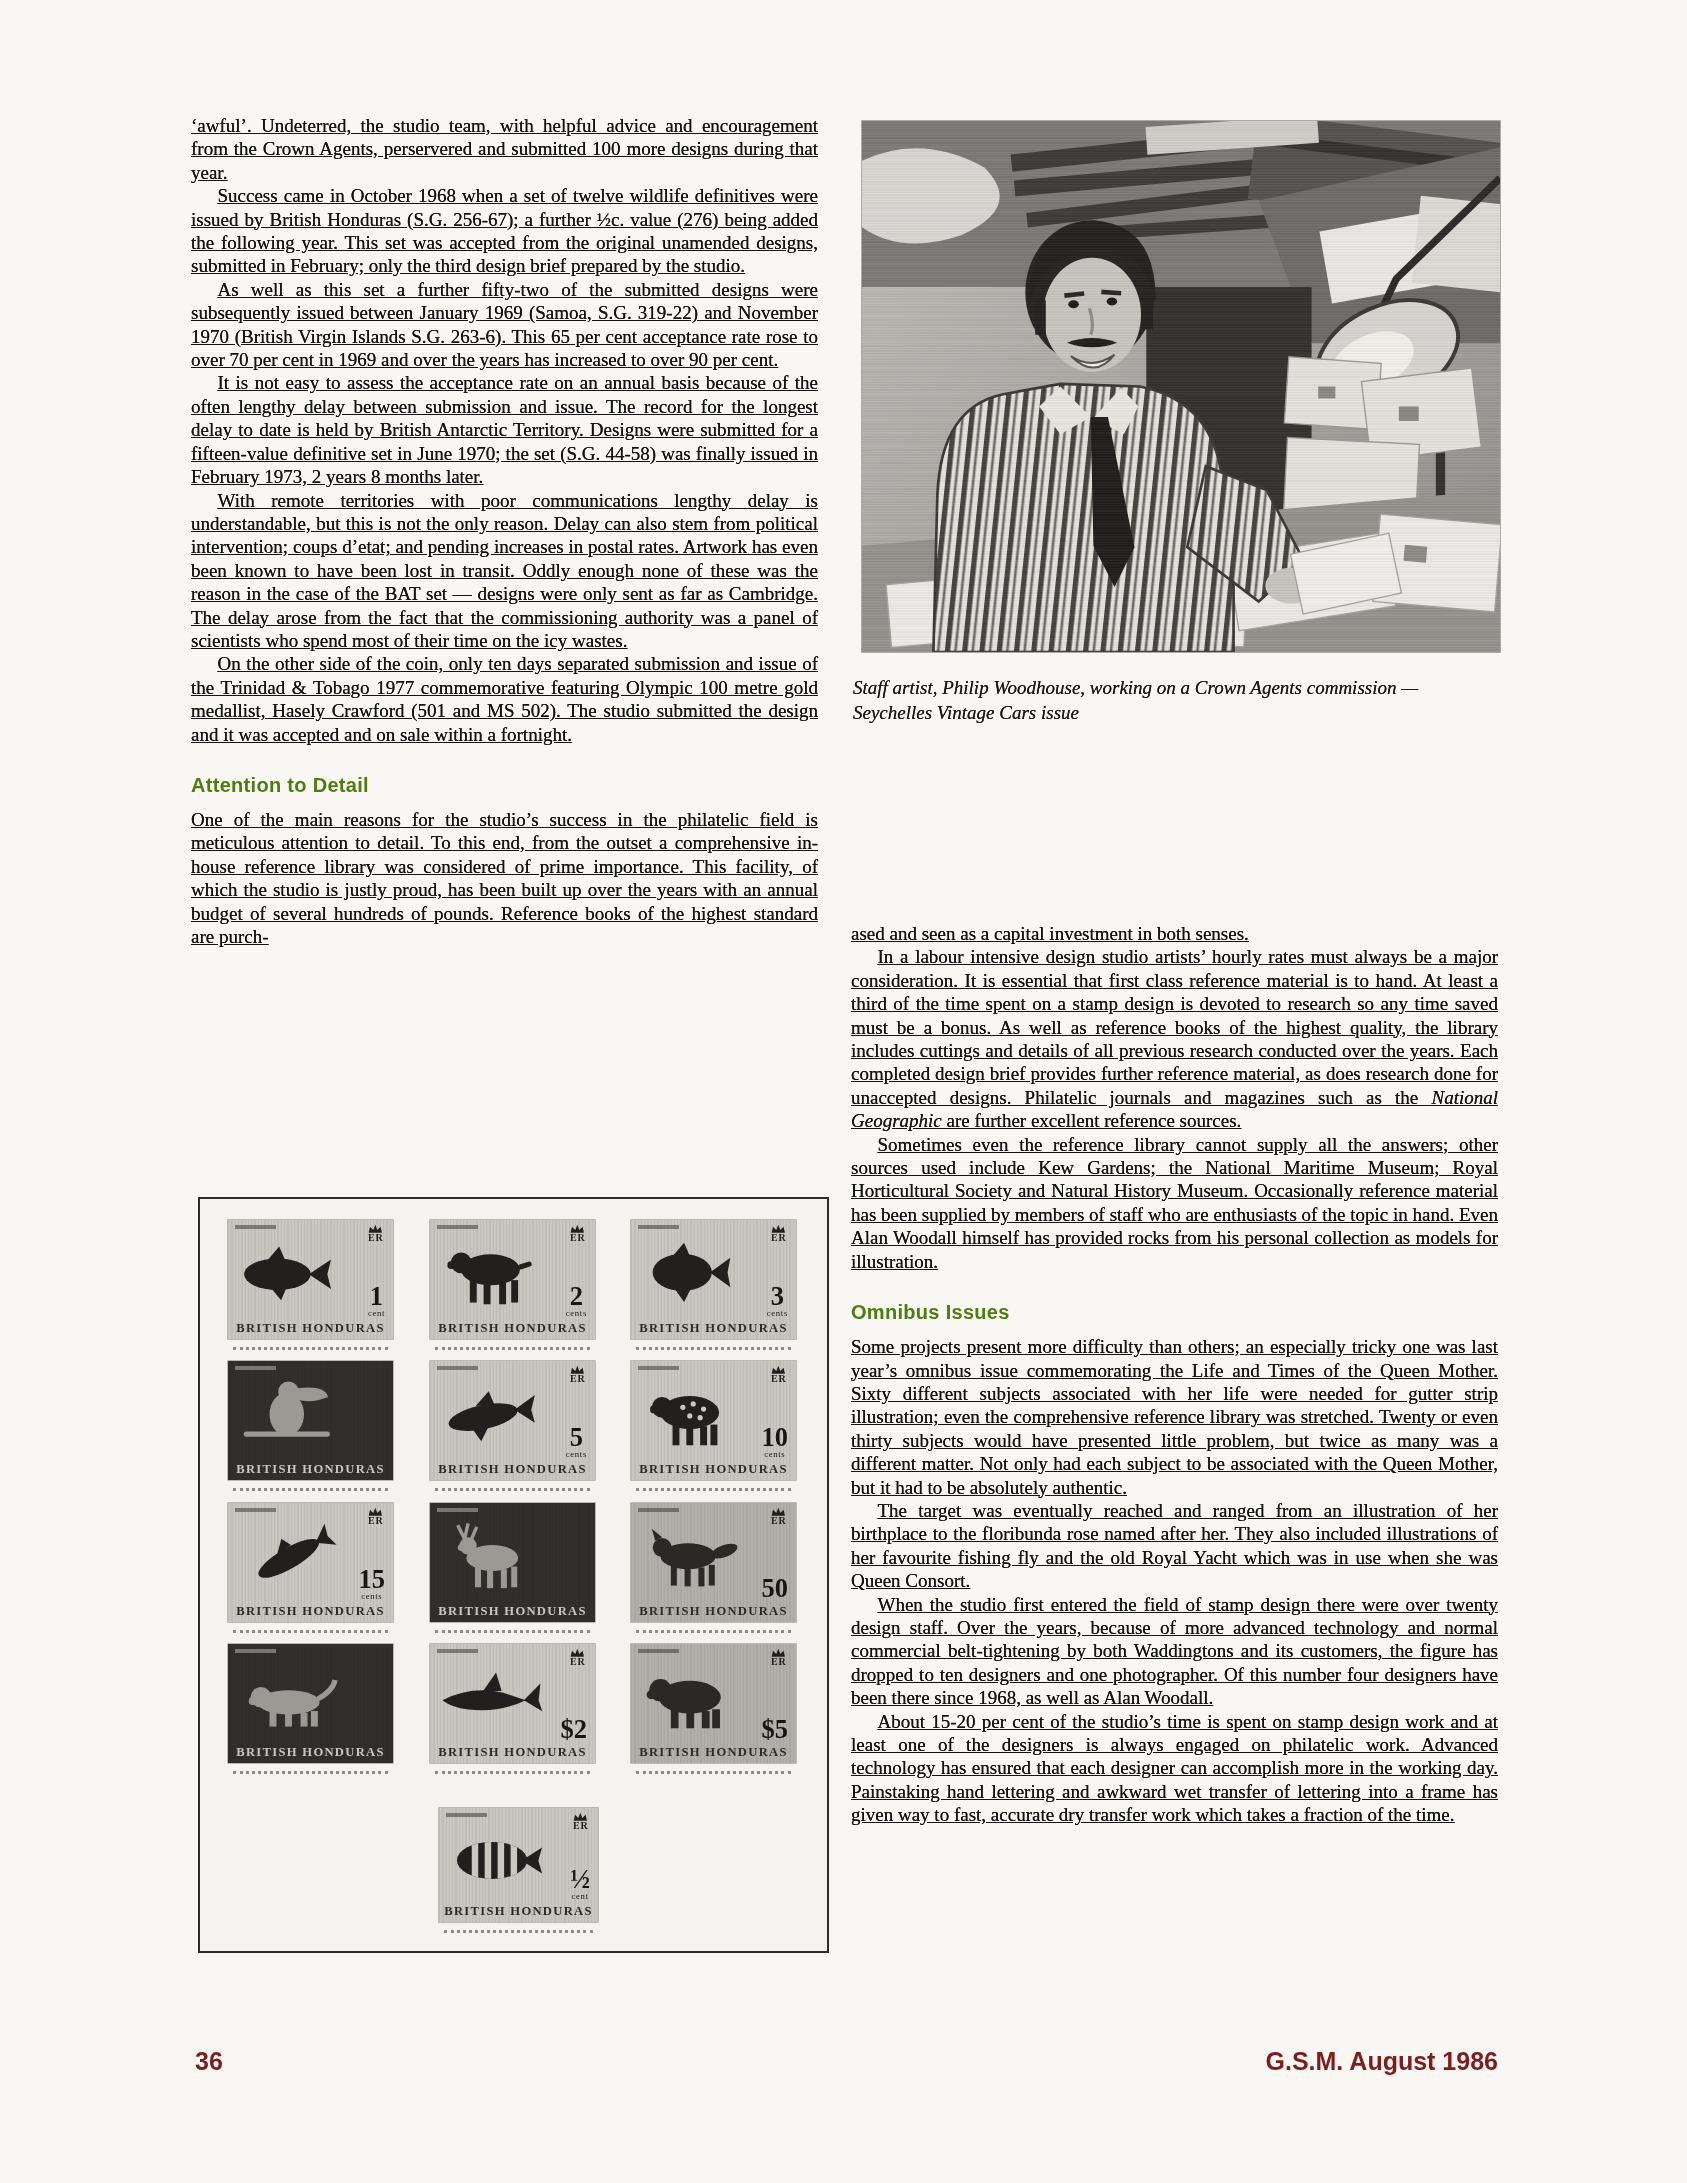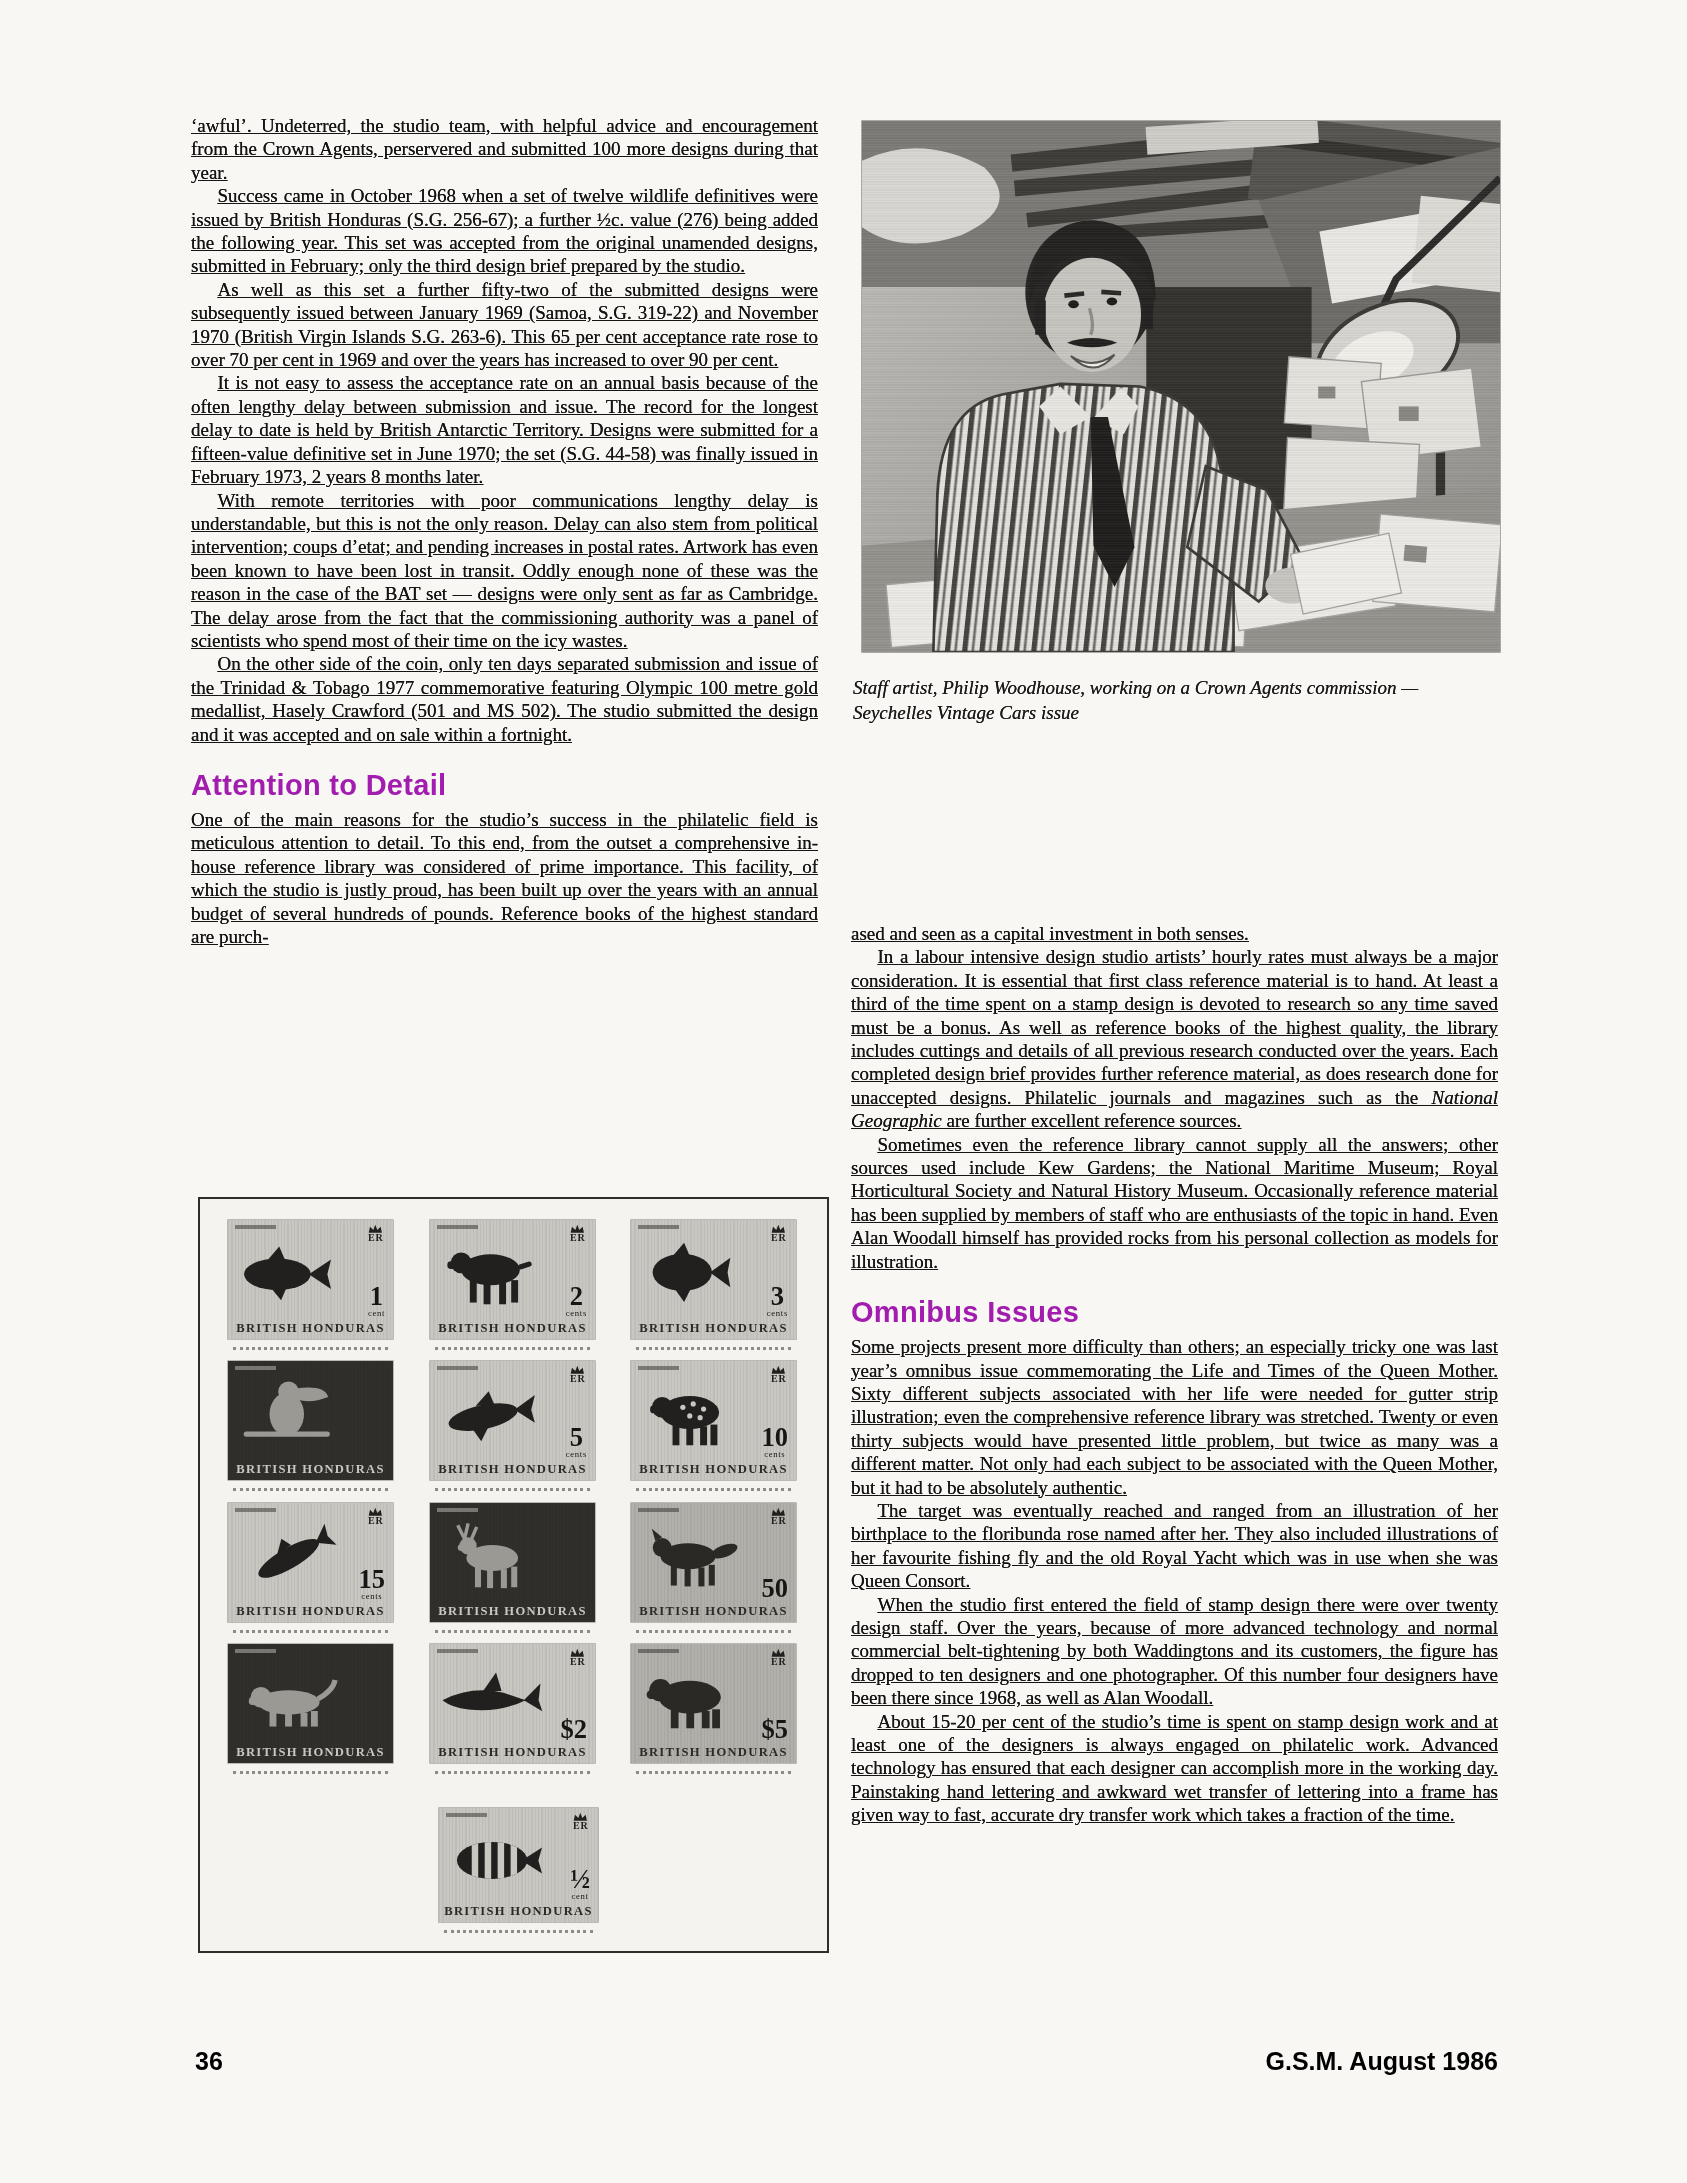--- a/index.html
+++ b/index.html
@@ -8,36 +8,36 @@
     overflow:hidden;font-family:"Liberation Serif", serif;color:#141414;
   }
   
   .col{position:absolute;text-align:justify;font-size:19px;line-height:23.4px;
        text-shadow:0 0 0.3px currentColor;}
   .col-left{left:191px;top:114px;width:627px;}
   .col-right{left:851px;top:922px;width:647px;}
   .para{margin:0;text-decoration:underline;}
   .ind{text-indent:26.5px;}
   .sec-head{
-    font-family:"Liberation Sans", sans-serif;font-weight:bold;font-size:29px;
-    line-height:29px;letter-spacing:0.3px;color:#a21caf;text-align:left;
+    font-family:"Liberation Sans", sans-serif;font-weight:bold;font-size:20px;
+    line-height:29px;letter-spacing:0.3px;color:#4d7c0f;text-align:left;
     text-indent:0;margin:25px 0 8px 0;text-shadow:none;
   }
   .ital{font-style:italic;}
   
   .caption{
     position:absolute;font-style:italic;font-size:19px;line-height:24.5px;
     color:#1a1a1a;text-align:left;text-shadow:0 0 0.2px currentColor;
   }
   .caption-photo{left:853px;top:676px;width:645px;}
   .caption-stamps{left:195px;top:1215px;width:629px;line-height:24px;}
   
   .folio{
     position:absolute;font-family:"Liberation Sans", sans-serif;font-weight:bold;
-    font-size:25px;color:#000000;
+    font-size:25px;color:#7f1d1d;
   }
   .folio-left{left:195px;top:2047px;}
   .folio-right{left:851px;top:2047px;width:647px;text-align:right;}
   
   .photo{
     position:absolute;left:862px;top:121px;width:638px;height:531px;
     background:#9c9a96;overflow:hidden;box-shadow:0 0 0 0.7px #8a8884;
   }
   .photo svg{display:block;width:100%;height:100%;}
   .photo::after{

